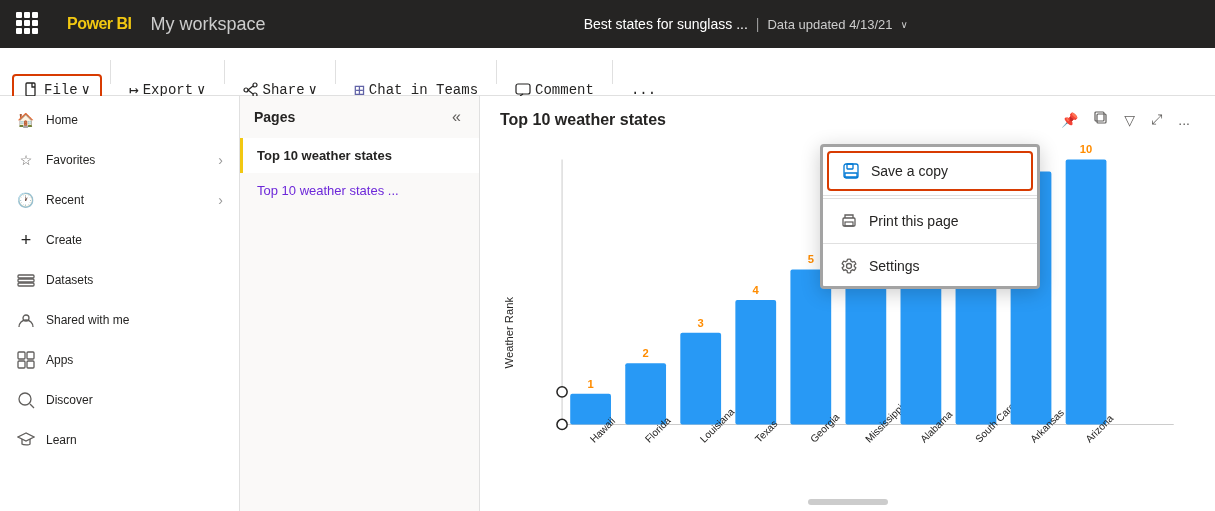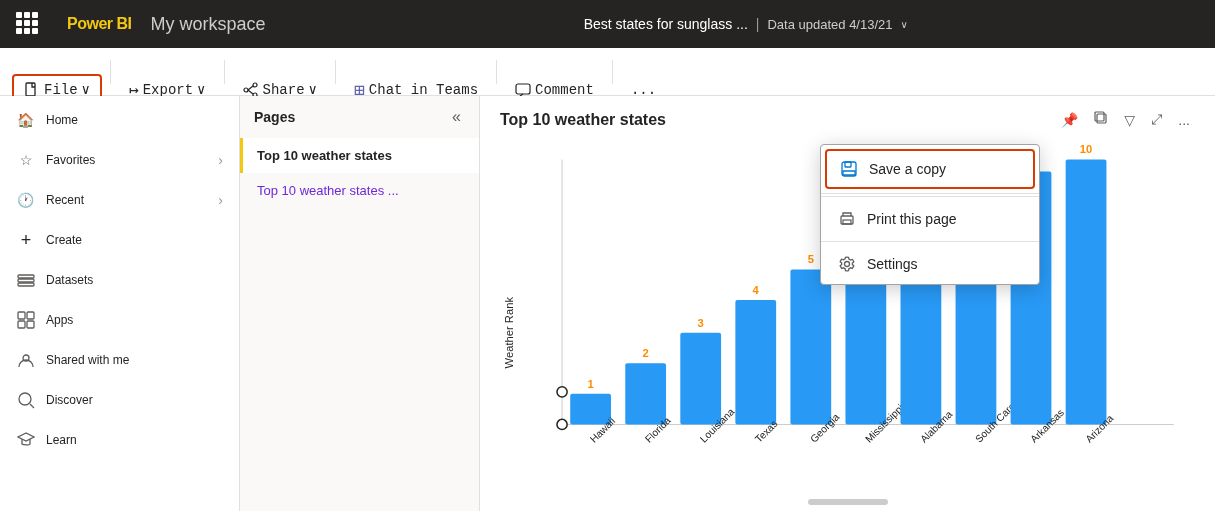--- a/index.html
+++ b/index.html
@@ -78,21 +78,21 @@
     }
     .chart-title-row {
       display: flex; align-items: center; justify-content: space-between; margin-bottom: 4px;
     }
     .chart-title { font-size: 16px; font-weight: 600; color: #252423; }
     .chart-actions { display: flex; gap: 6px; color: #605e5c; font-size: 14px; }
     .chart-action-btn { border: none; background: transparent; cursor: pointer; color: #605e5c; font-size: 14px; padding: 3px 5px; }
     .dropdown-menu {
       position: absolute; top: 48px; left: 340px; background: #fff;
       box-shadow: 0 4px 20px rgba(0,0,0,0.2); border-radius: 4px;
-      min-width: 220px; z-index: 200; border: 1px solid #a3a3a3;
+      min-width: 220px; z-index: 200; border: 3px solid #a3a3a3;
       overflow: hidden;
     }
     .dropdown-item {
       display: flex; align-items: center; gap: 10px; padding: 10px 16px;
       font-size: 14px; color: #252423; cursor: pointer;
     }
     .dropdown-item.highlighted {
       background: #fff; border: 2px solid #d83b01; border-radius: 4px; margin: 4px 4px;
       padding: 8px 12px;
     }
@@ -214,36 +214,36 @@
               <rect x="1" y="4" width="16" height="3" rx="1" stroke="#605e5c" stroke-width="1.3" fill="none"></rect>
               <rect x="1" y="8" width="16" height="3" rx="1" stroke="#605e5c" stroke-width="1.3" fill="none"></rect>
               <rect x="1" y="12" width="16" height="3" rx="1" stroke="#605e5c" stroke-width="1.3" fill="none"></rect>
             </svg>
         </span>
         <span class="label">Datasets</span>
       </div>
       <div class="sidebar-item">
         <span class="icon">
           <svg width="18" height="18" viewBox="0 0 18 18" fill="none">
+              <circle cx="9" cy="7" r="3" stroke="#605e5c" stroke-width="1.3" fill="none"></circle>
+              <path d="M2 16c0-3.9 3.1-7 7-7s7 3.1 7 7" stroke="#605e5c" stroke-width="1.3" fill="none"></path>
+            </svg>
+        </span>
+        <span class="label">Shared with me</span>
+      </div>
+      <div class="sidebar-item">
+        <span class="icon">
+          <svg width="18" height="18" viewBox="0 0 18 18" fill="none">
               <rect x="1" y="1" width="7" height="7" rx="1" stroke="#605e5c" stroke-width="1.3" fill="none"></rect>
               <rect x="10" y="1" width="7" height="7" rx="1" stroke="#605e5c" stroke-width="1.3" fill="none"></rect>
               <rect x="1" y="10" width="7" height="7" rx="1" stroke="#605e5c" stroke-width="1.3" fill="none"></rect>
               <rect x="10" y="10" width="7" height="7" rx="1" stroke="#605e5c" stroke-width="1.3" fill="none"></rect>
             </svg>
         </span>
         <span class="label">Apps</span>
-      </div>
-      <div class="sidebar-item">
-        <span class="icon">
-          <svg width="18" height="18" viewBox="0 0 18 18" fill="none">
-              <circle cx="9" cy="7" r="3" stroke="#605e5c" stroke-width="1.3" fill="none"></circle>
-              <path d="M2 16c0-3.9 3.1-7 7-7s7 3.1 7 7" stroke="#605e5c" stroke-width="1.3" fill="none"></path>
-            </svg>
-        </span>
-        <span class="label">Shared with me</span>
       </div>
       <div class="sidebar-item">
         <span class="icon">
           <svg width="18" height="18" viewBox="0 0 18 18" fill="none">
               <circle cx="8" cy="8" r="6" stroke="#605e5c" stroke-width="1.3" fill="none"></circle>
               <line x1="13" y1="13" x2="17" y2="17" stroke="#605e5c" stroke-width="1.3"></line>
             </svg>
         </span>
         <span class="label">Discover</span>
       </div>

